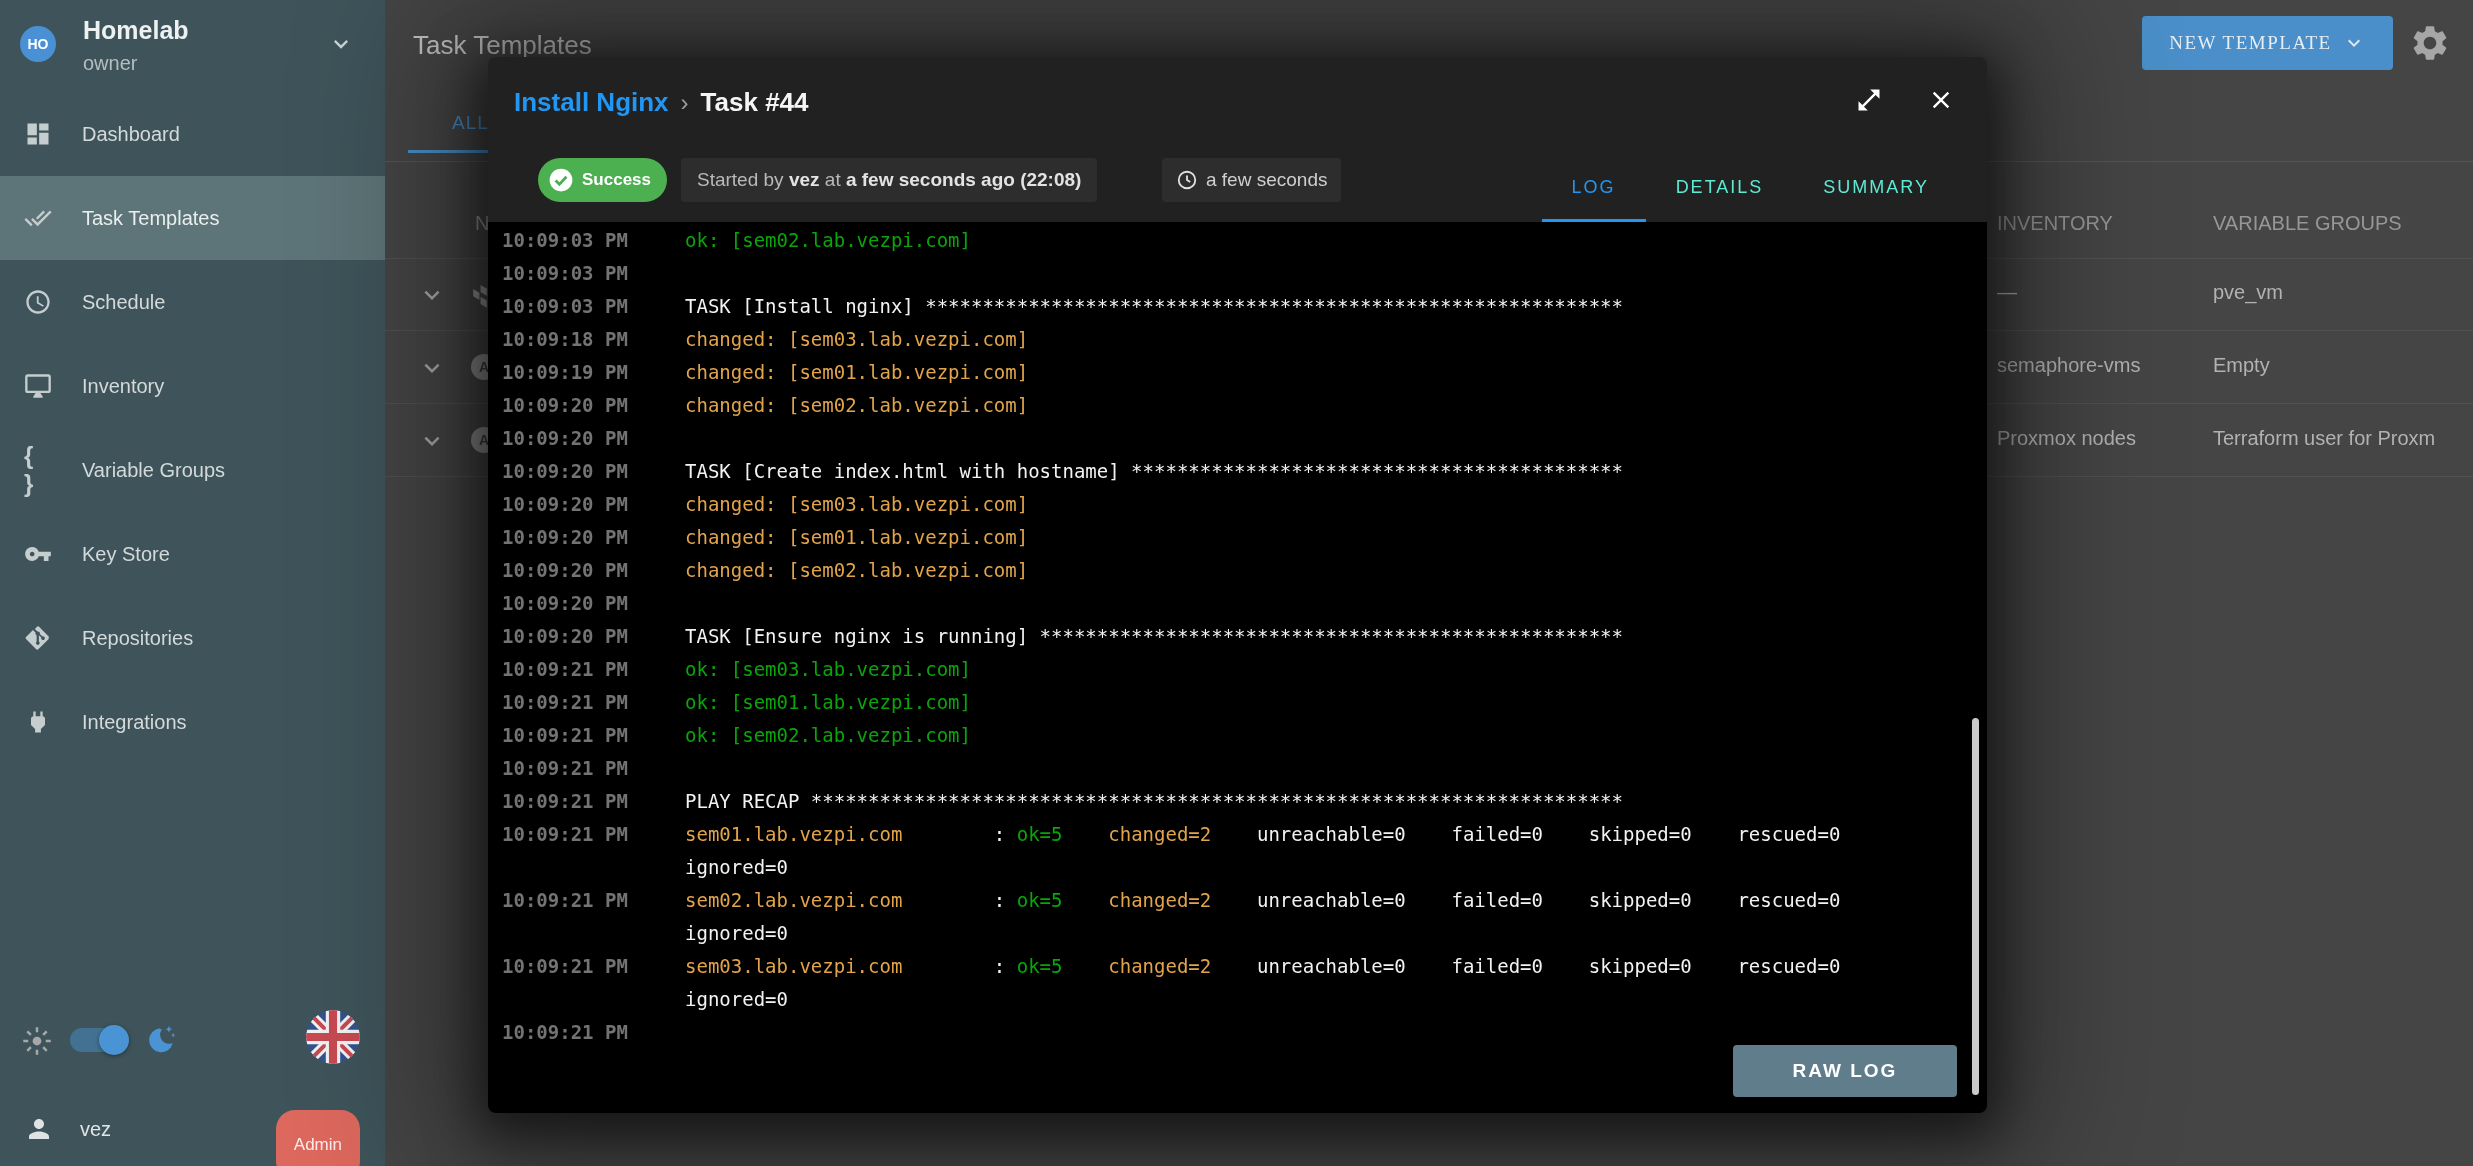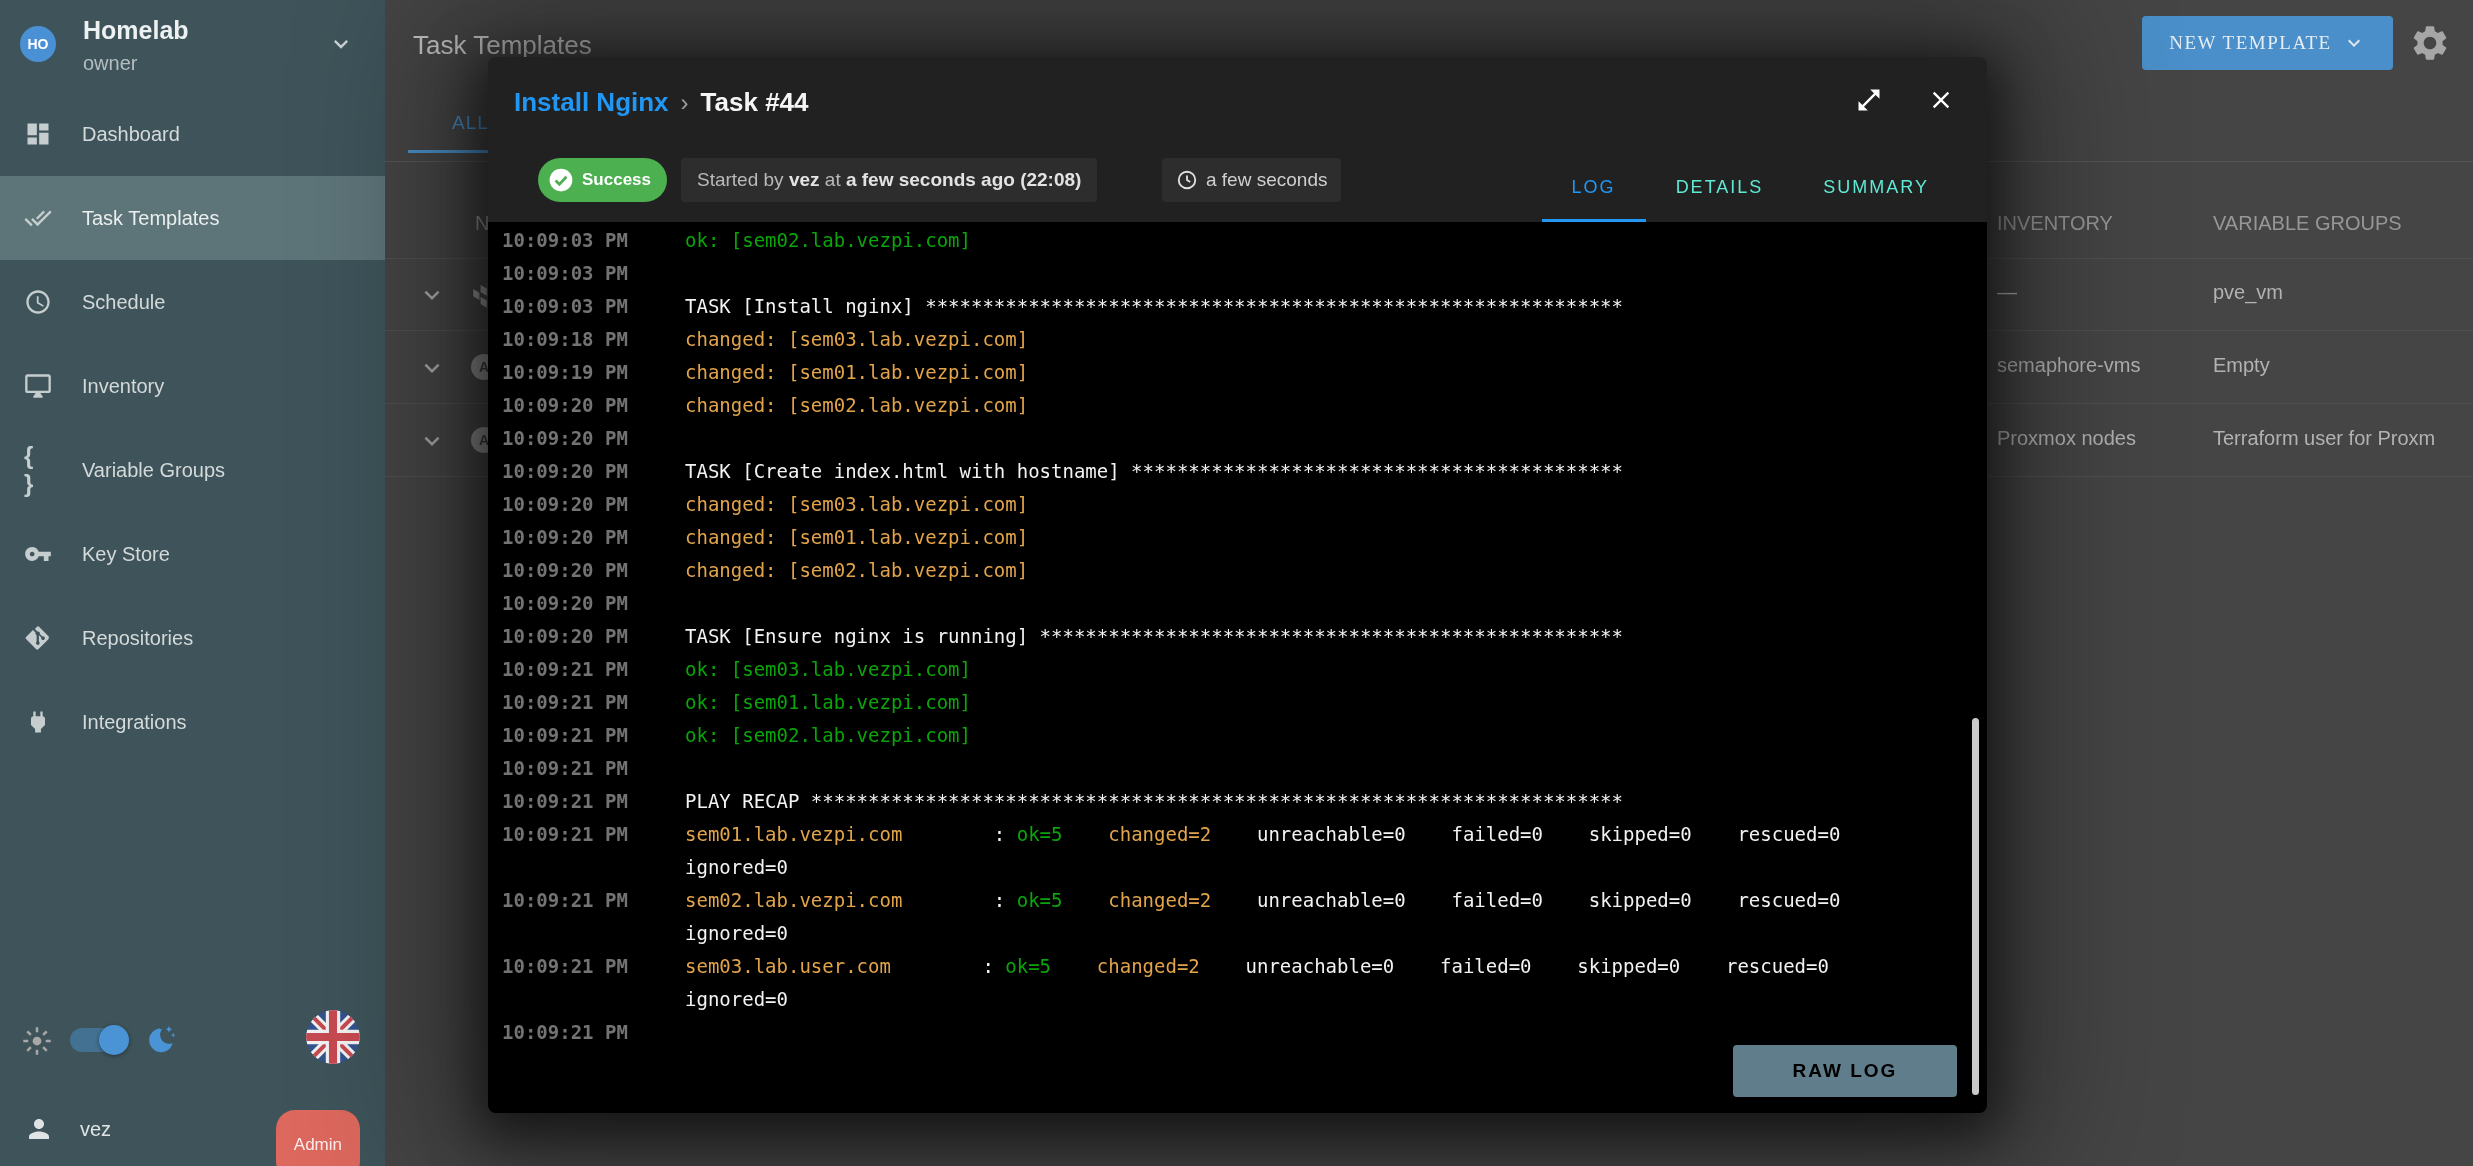--- a/index.html
+++ b/index.html
@@ -82,21 +82,21 @@
   .m-tabs{position:absolute;right:28px;top:95px;height:70px;display:flex;}
   .m-tab{padding:0 30px;display:flex;align-items:center;font-size:18px;font-weight:500;letter-spacing:2px;color:#5eead4;cursor:pointer;}
   .m-tab.active{color:#2196f3;box-shadow:inset 0 -3px 0 #2196f3;}
   .log-area{position:absolute;left:0;right:0;top:165px;bottom:0;background:#000;padding-top:2px;}
   .log-row{position:relative;min-height:33px;line-height:33px;
     font-family:"DejaVu Sans Mono",monospace;font-size:19px;}
   .log-row .ts{position:absolute;left:14px;top:0;color:#737373;font-weight:bold;white-space:pre;}
   .log-row .msg{display:block;margin-left:197px;margin-right:32px;white-space:pre-wrap;color:#f2f2f2;}
   .c-w{color:#f2f2f2;} .c-g{color:#0aa50a;} .c-a{color:#e2a44a;}
   .raw-log-btn{position:absolute;right:30px;bottom:16px;width:224px;height:52px;border:none;border-radius:4px;
-    background:#607d8b;color:#000000;font-size:19px;font-weight:600;letter-spacing:2px;cursor:pointer;font-family:inherit;}
+    background:#607d8b;color:#ffffff;font-size:19px;font-weight:600;letter-spacing:2px;cursor:pointer;font-family:inherit;}
   .log-scrollbar{position:absolute;right:8px;top:661px;width:7px;height:377px;border-radius:4px;background:#c9c9c9;}
   svg{display:block;}
 </style>
 </head>
 <body>
 
 <div class="screen">
 
   <div class="main">
     <div class="page-title">Task Templates</div>
@@ -397,21 +397,21 @@
           <div class="log-row">
             <span class="ts">10:09:21 PM</span>
             <span class="msg"><span class="c-a">sem01.lab.vezpi.com</span><span class="c-w">        : </span><span class="c-g">ok=5</span><span class="c-w">    </span><span class="c-a">changed=2</span><span class="c-w">    unreachable=0    failed=0    skipped=0    rescued=0    ignored=0</span></span>
           </div>
           <div class="log-row">
             <span class="ts">10:09:21 PM</span>
             <span class="msg"><span class="c-a">sem02.lab.vezpi.com</span><span class="c-w">        : </span><span class="c-g">ok=5</span><span class="c-w">    </span><span class="c-a">changed=2</span><span class="c-w">    unreachable=0    failed=0    skipped=0    rescued=0    ignored=0</span></span>
           </div>
           <div class="log-row">
             <span class="ts">10:09:21 PM</span>
-            <span class="msg"><span class="c-a">sem03.lab.user.com</span><span class="c-w">        : </span><span class="c-g">ok=5</span><span class="c-w">    </span><span class="c-a">changed=2</span><span class="c-w">    unreachable=0    failed=0    skipped=0    rescued=0    ignored=0</span></span>
+            <span class="msg"><span class="c-a">sem03.lab.vezpi.com</span><span class="c-w">        : </span><span class="c-g">ok=5</span><span class="c-w">    </span><span class="c-a">changed=2</span><span class="c-w">    unreachable=0    failed=0    skipped=0    rescued=0    ignored=0</span></span>
           </div>
           <div class="log-row">
             <span class="ts">10:09:21 PM</span>
             <span class="msg"></span>
           </div>
         </div>
       <button class="raw-log-btn">RAW LOG</button>
     </div>
     <div class="log-scrollbar"></div>
   </div>

